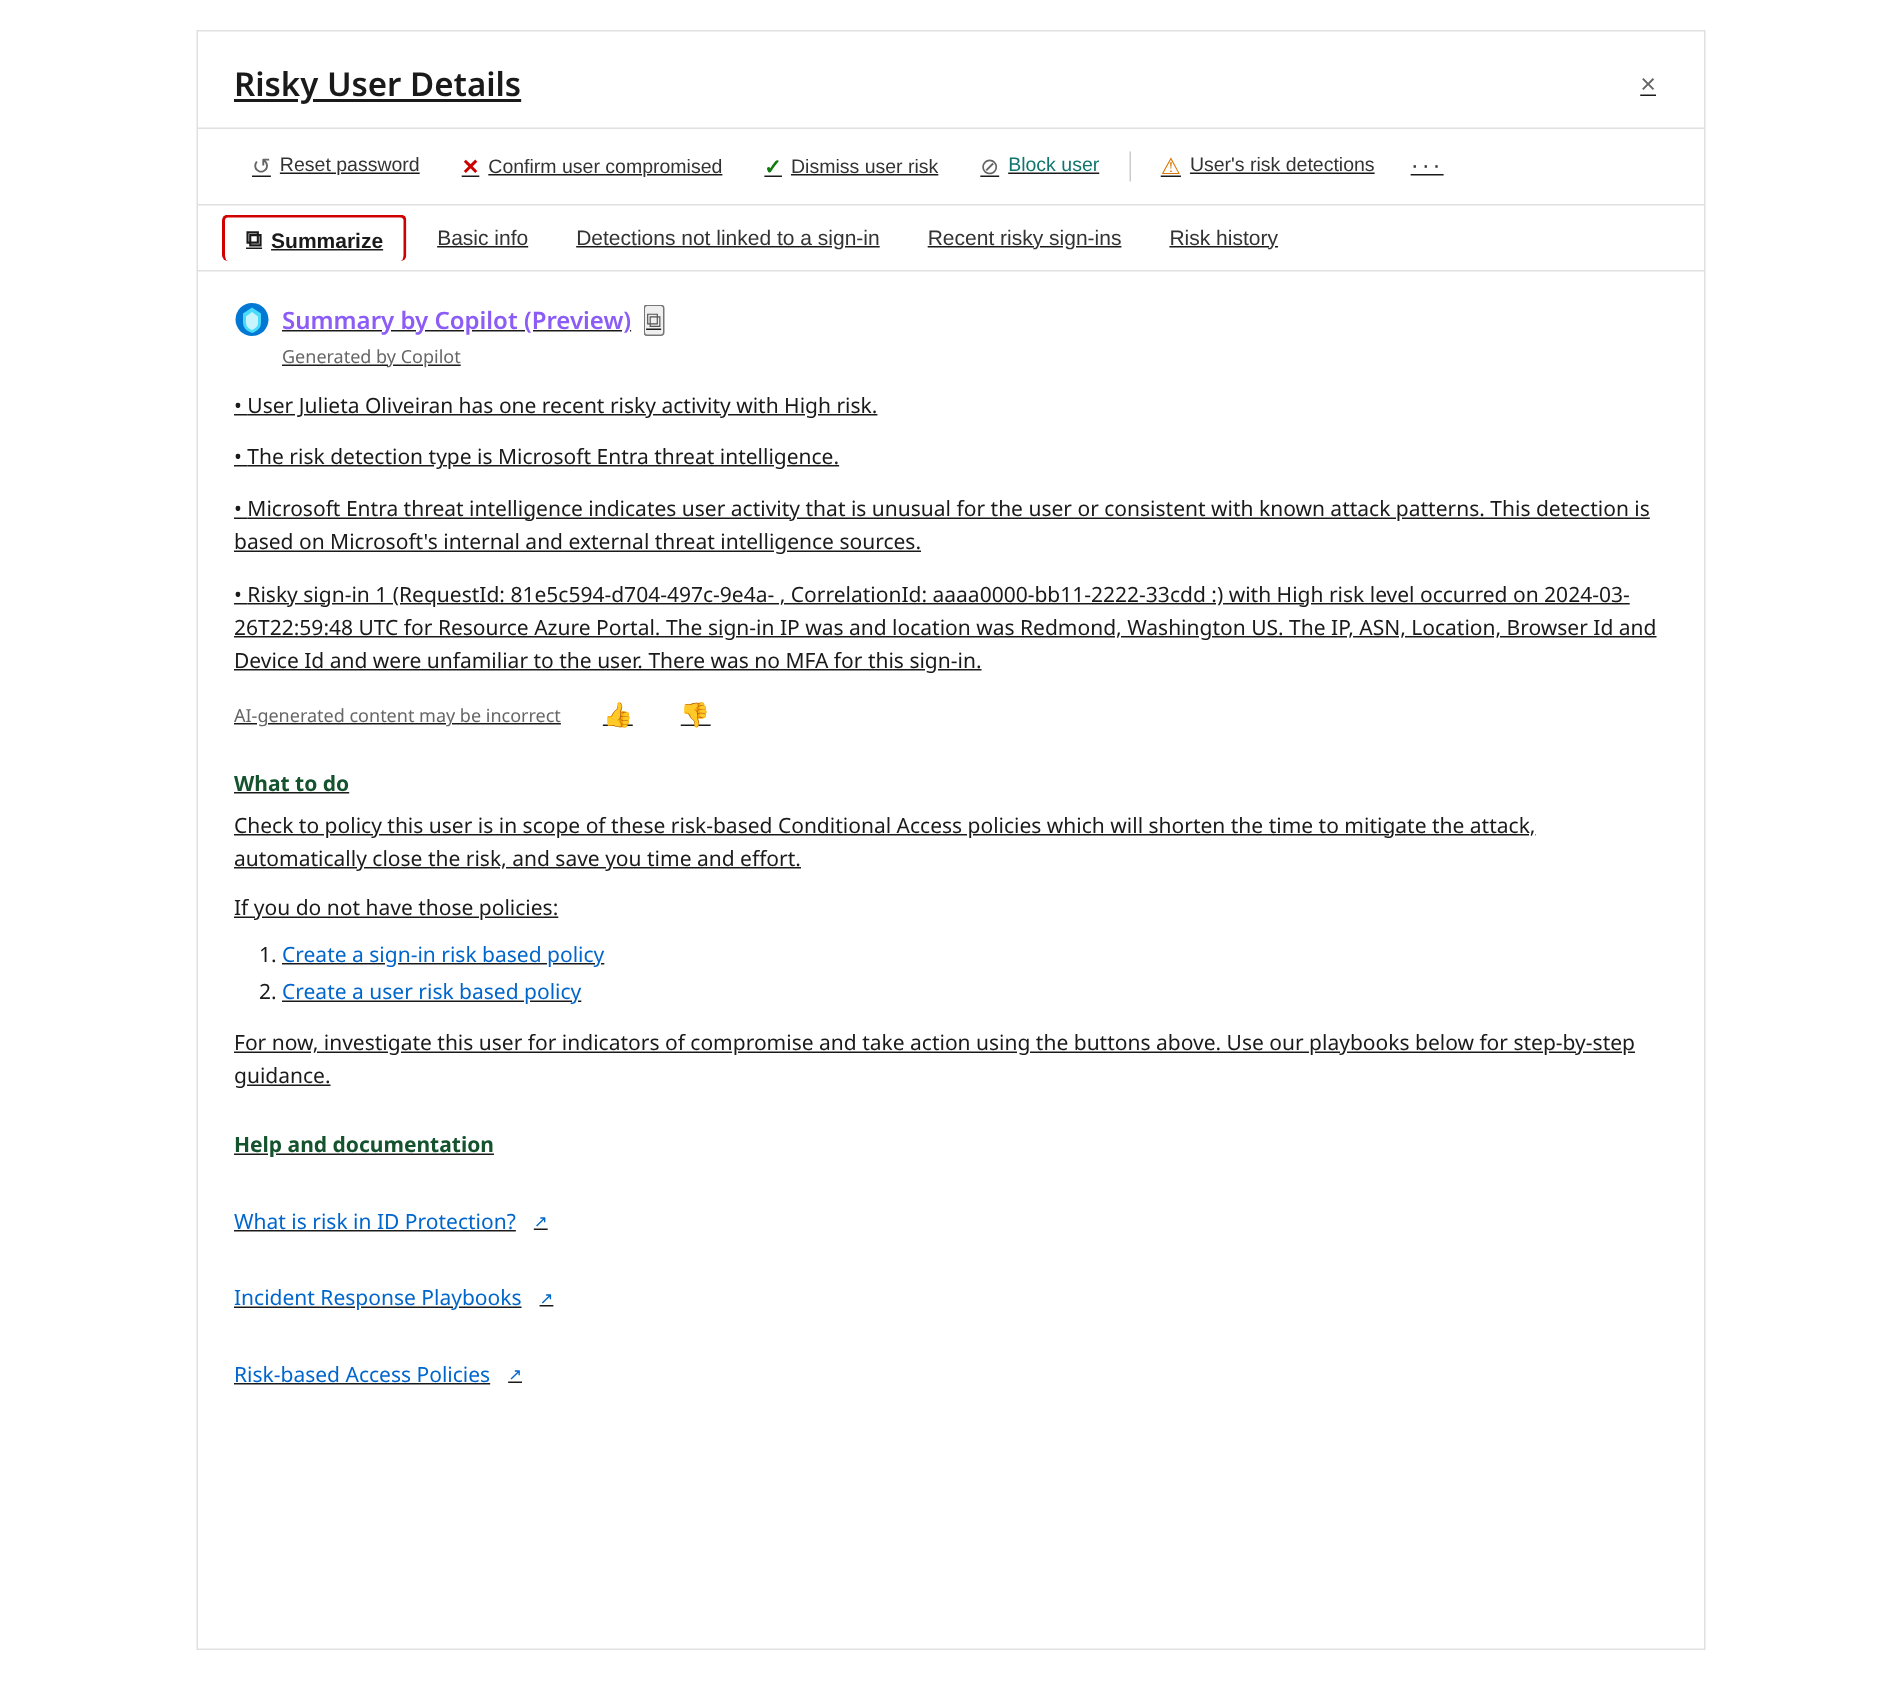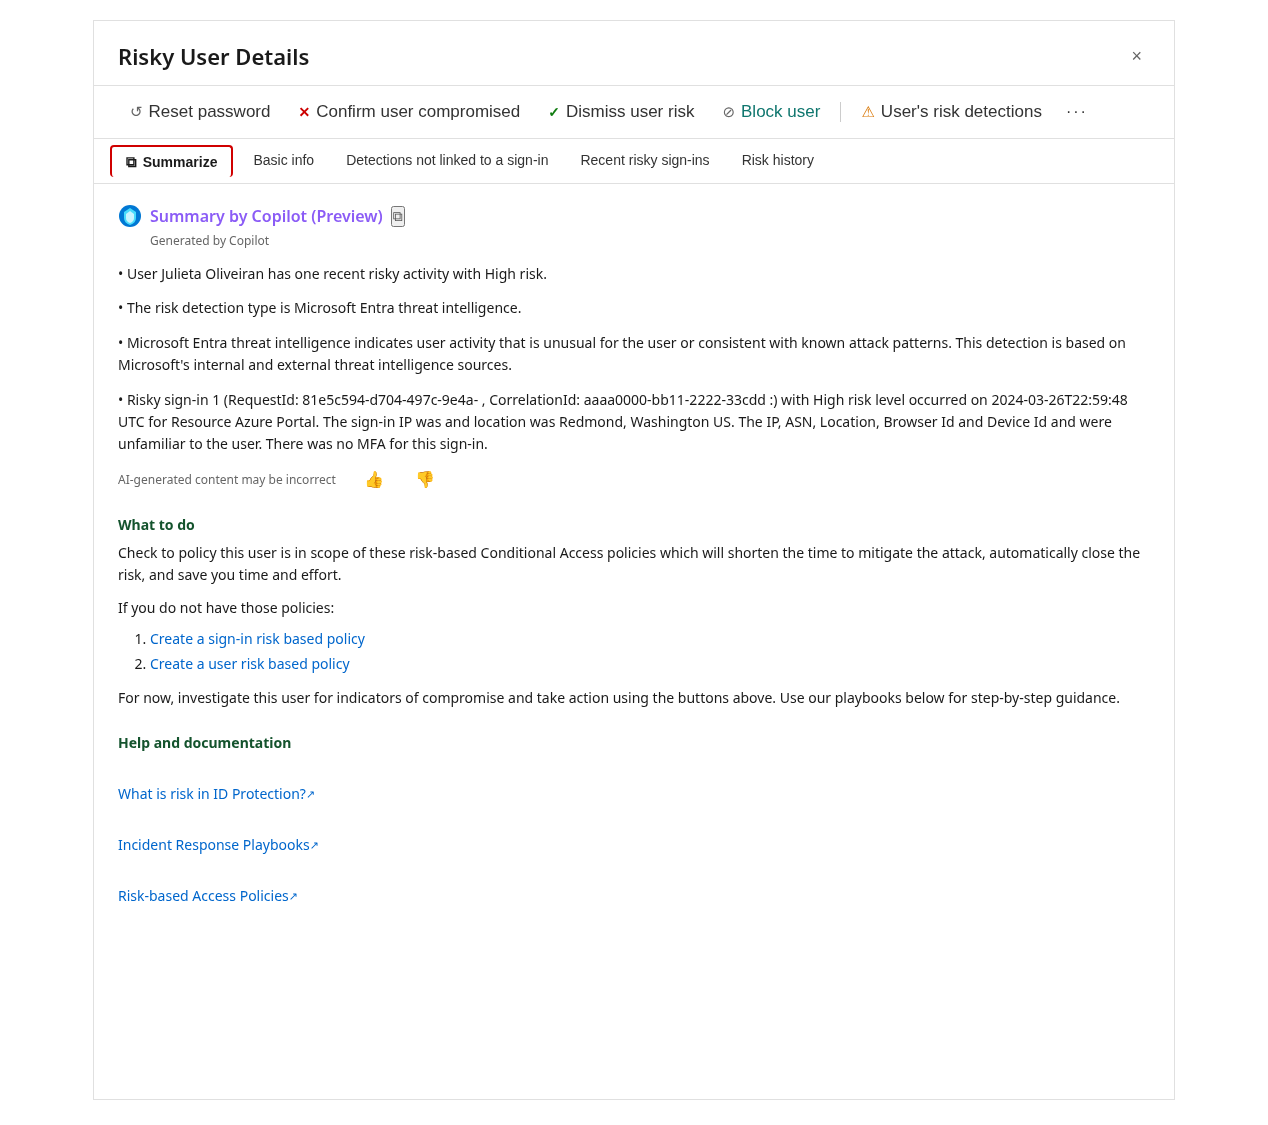--- a/index.html
+++ b/index.html
@@ -3,27 +3,28 @@
   <meta charset="utf-8">
   <style>
     * { box-sizing: border-box; margin: 0; padding: 0; }
     body {
       font-family: 'Segoe UI', system-ui, -apple-system, sans-serif;
       font-size: 14px;
       color: #1a1a1a;
       background: #fff;
     }
     .panel {
-      width: 1082px;
+      width: 1006px;
       min-height: 1080px;
       background: #fff;
       border: 1px solid #e0e0e0;
       margin: 20px auto;
       padding: 0;
       position: relative;
+      text-decoration: underline;
     }
     .panel-header {
       display: flex;
       justify-content: space-between;
       align-items: center;
       padding: 20px 24px 14px 24px;
       border-bottom: 1px solid #e0e0e0;
     }
     .panel-title {
       font-size: 22px;
@@ -41,27 +42,27 @@
     .toolbar {
       display: flex;
       align-items: center;
       padding: 10px 24px;
       gap: 4px;
       border-bottom: 1px solid #e0e0e0;
       flex-wrap: wrap;
     }
     .toolbar-btn {
       display: flex;
-      align-items: flex-end;
+      align-items: flex-start;
       gap: 6px;
       padding: 6px 12px;
       background: none;
       border: none;
       cursor: pointer;
-      font-size: 17px;
+      font-size: 13px;
       color: #333;
       border-radius: 4px;
       white-space: nowrap;
     }
     .toolbar-btn.disabled { color: #0f766e; cursor: default; }
     .toolbar-separator {
       width: 1px;
       height: 20px;
       background: #ccc;
       margin: 0 4px;
@@ -186,21 +187,21 @@
     }
     .what-to-do {
       margin-bottom: 24px;
     }
     .help-section {
       margin-top: 20px;
     }
     .help-link {
       display: flex;
       align-items: center;
-      gap: 0;
+      gap: 12px;
       color: #0066cc;
       text-decoration: none;
       margin-bottom: 14px;
       font-size: 14px;
       cursor: pointer;
       margin-top: 32px;
     }
     .ext-icon {
       font-size: 11px;
       color: #0066cc;

